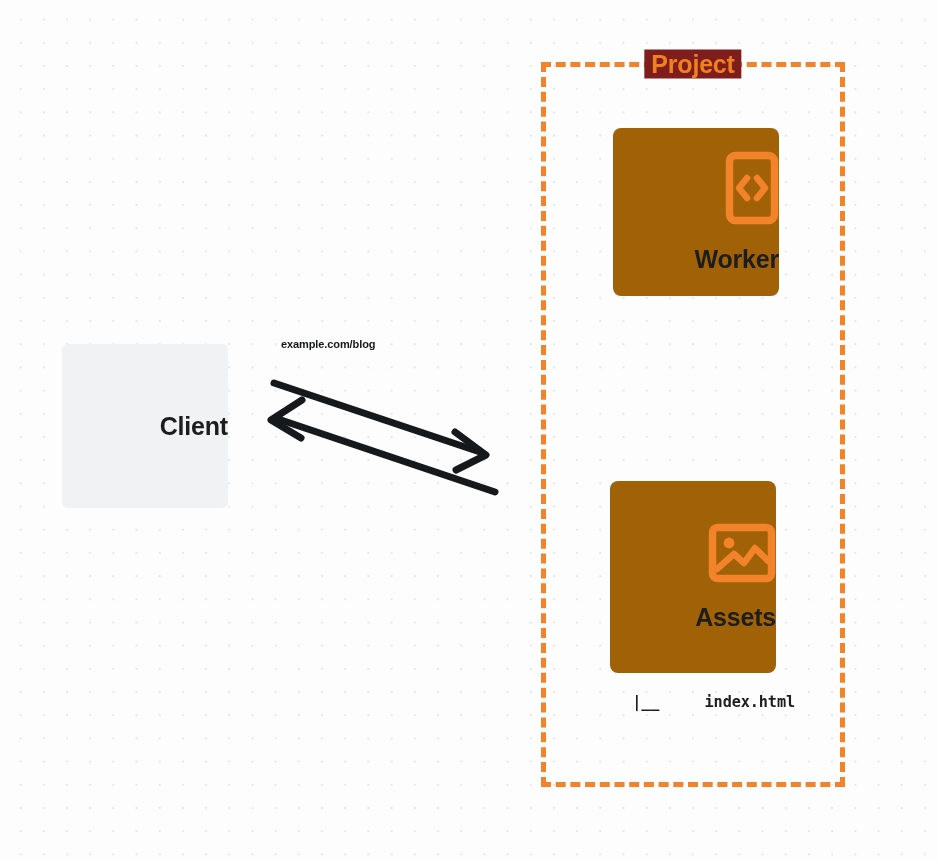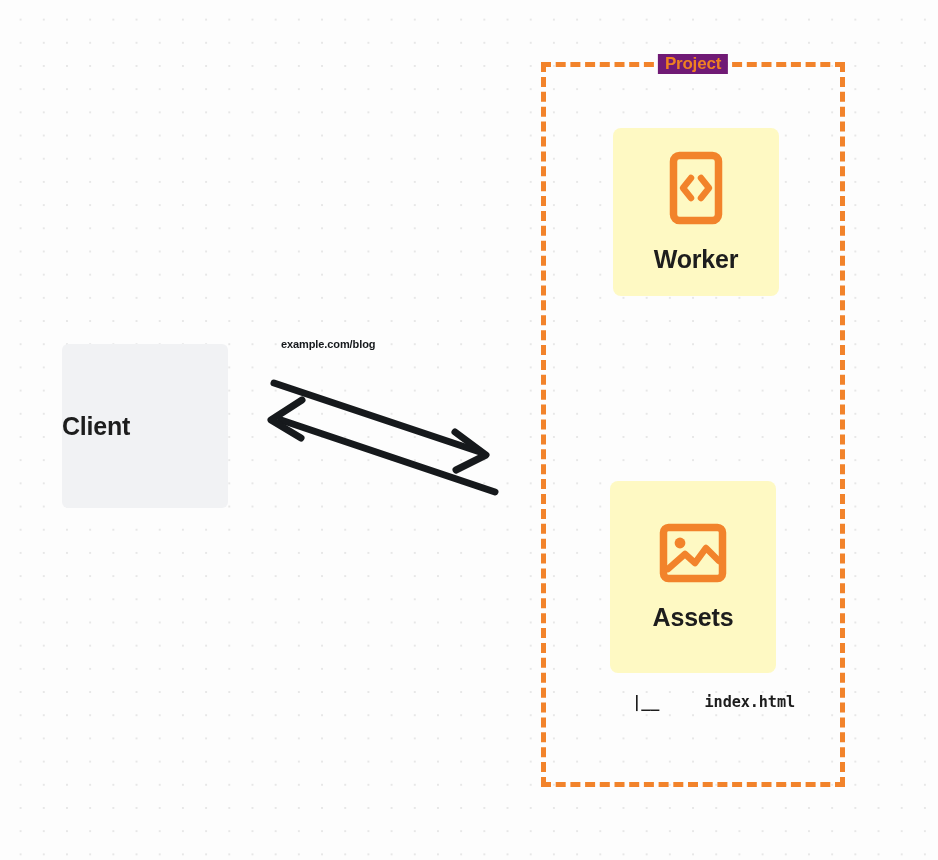--- a/index.html
+++ b/index.html
@@ -23,21 +23,21 @@
   .client-node {
     position: absolute;
     left: 62px;
     top: 344px;
     width: 166px;
     height: 164px;
     background: #f1f2f4;
     border-radius: 6px;
     display: flex;
     align-items: center;
-    justify-content: flex-start;
+    justify-content: flex-end;
   }
   .client-label {
     font-size: 25px;
     font-weight: bold;
     color: #1d1d1d;
     letter-spacing: -0.2px;
   }
 
   
   .arrows-svg {
@@ -68,38 +68,38 @@
     width: 304px;
     height: 725px;
     border: 5px dashed #f2832b;
     box-sizing: border-box;
   }
   .project-title {
     position: absolute;
     left: 50%;
     top: -3px;
     transform: translate(-50%, -50%);
-    background: #701a75;
+    background: #7f1d1d;
     padding: 0 7px;
-    font-size: 17px;
+    font-size: 25px;
     font-weight: bold;
     color: #ef8121;
     letter-spacing: -0.2px;
     white-space: nowrap;
   }
 
   
   .node-card {
     position: absolute;
     width: 166px;
-    background: #fef9c3;
+    background: #a16207;
     border-radius: 8px;
     display: flex;
     flex-direction: column;
-    align-items: center;
+    align-items: flex-end;
     justify-content: center;
   }
   .node-worker {
     left: 613px;
     top: 128px;
     height: 168px;
   }
   .node-assets {
     left: 610px;
     top: 481px;

